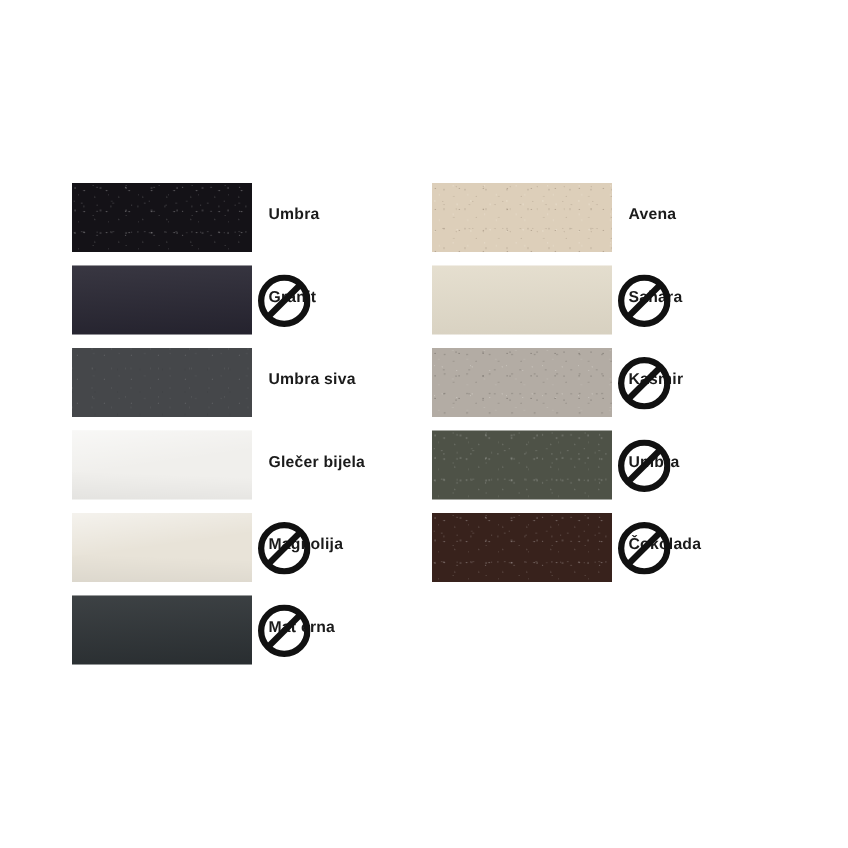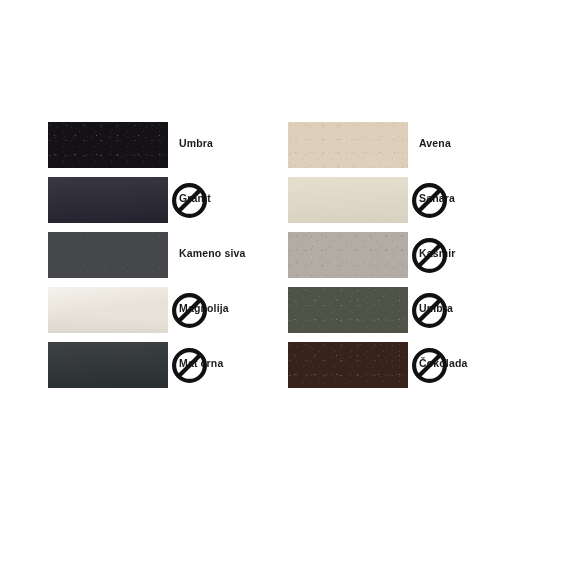--- a/index.html
+++ b/index.html
@@ -149,21 +149,25 @@
         <div class="swatch-label">Granit</div>
         <div class="no-badge">
           <svg viewBox="0 0 100 100" width="35" height="35">
             <circle cx="50" cy="50" r="44" fill="none" stroke="#111111" stroke-width="12"></circle>
             <line x1="19" y1="81" x2="81" y2="19" stroke="#111111" stroke-width="12"></line>
           </svg>
         </div>
       </div>
       <div class="swatch-row">
         <div class="swatch-chip tex-fine-scratch" style="background-color: rgb(69, 71, 74);"></div>
-        <div class="swatch-label">Kameno siva</div>
+        <div class="swatch-label">Umbra siva</div>
+      </div>
+      <div class="swatch-row">
+        <div class="swatch-chip tex-soft-sheen" style="background-color: rgb(240, 239, 236);"></div>
+        <div class="swatch-label">Glečer bijela</div>
       </div>
       <div class="swatch-row">
         <div class="swatch-chip tex-soft-sheen" style="background-color: rgb(232, 227, 216);"></div>
         <div class="swatch-label">Magnolija</div>
         <div class="no-badge">
           <svg viewBox="0 0 100 100" width="35" height="35">
             <circle cx="50" cy="50" r="44" fill="none" stroke="#111111" stroke-width="12"></circle>
             <line x1="19" y1="81" x2="81" y2="19" stroke="#111111" stroke-width="12"></line>
           </svg>
         </div>

